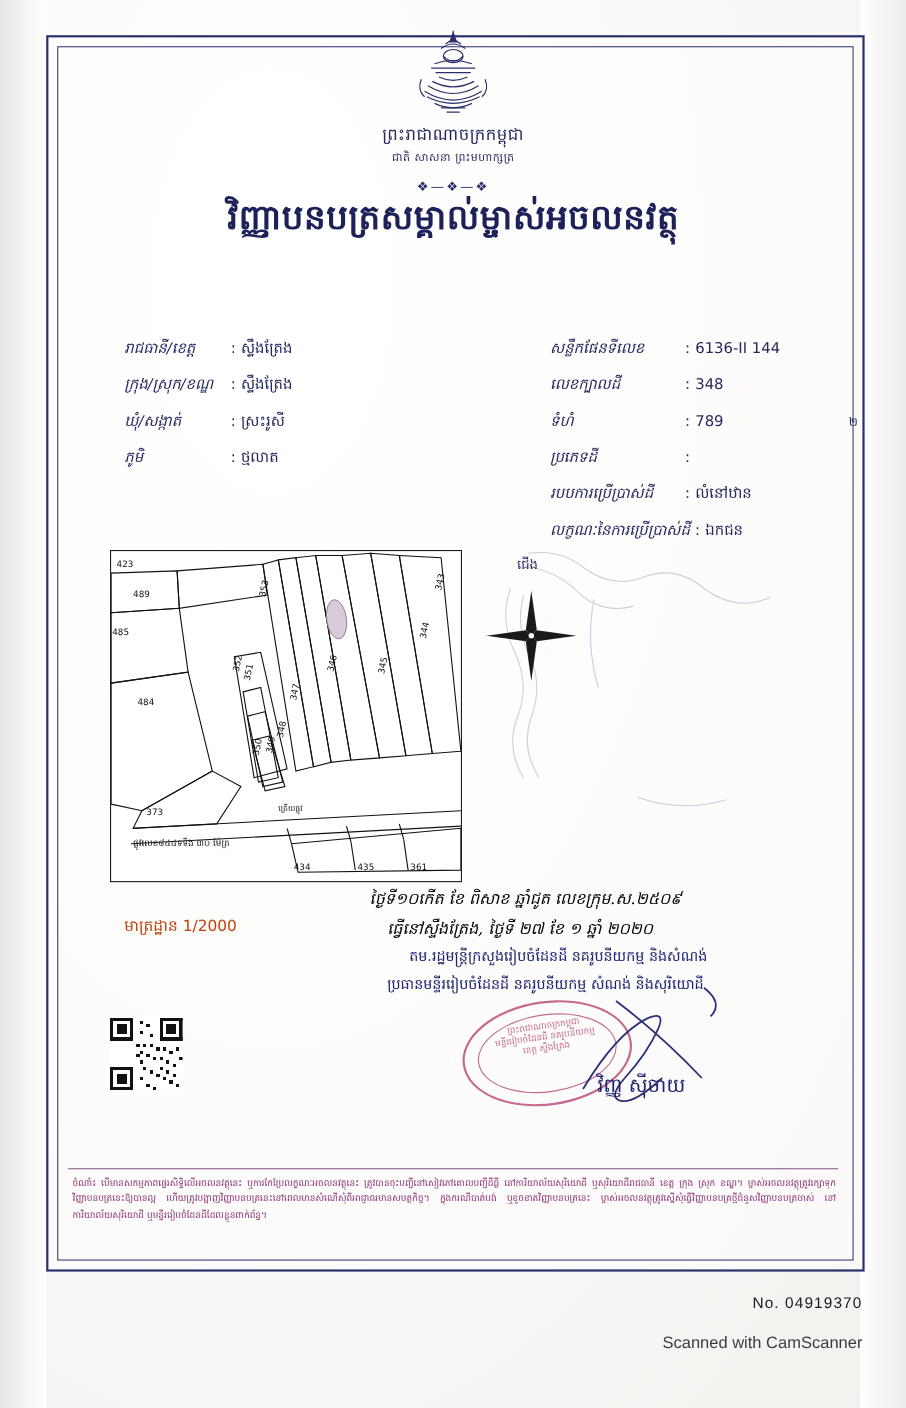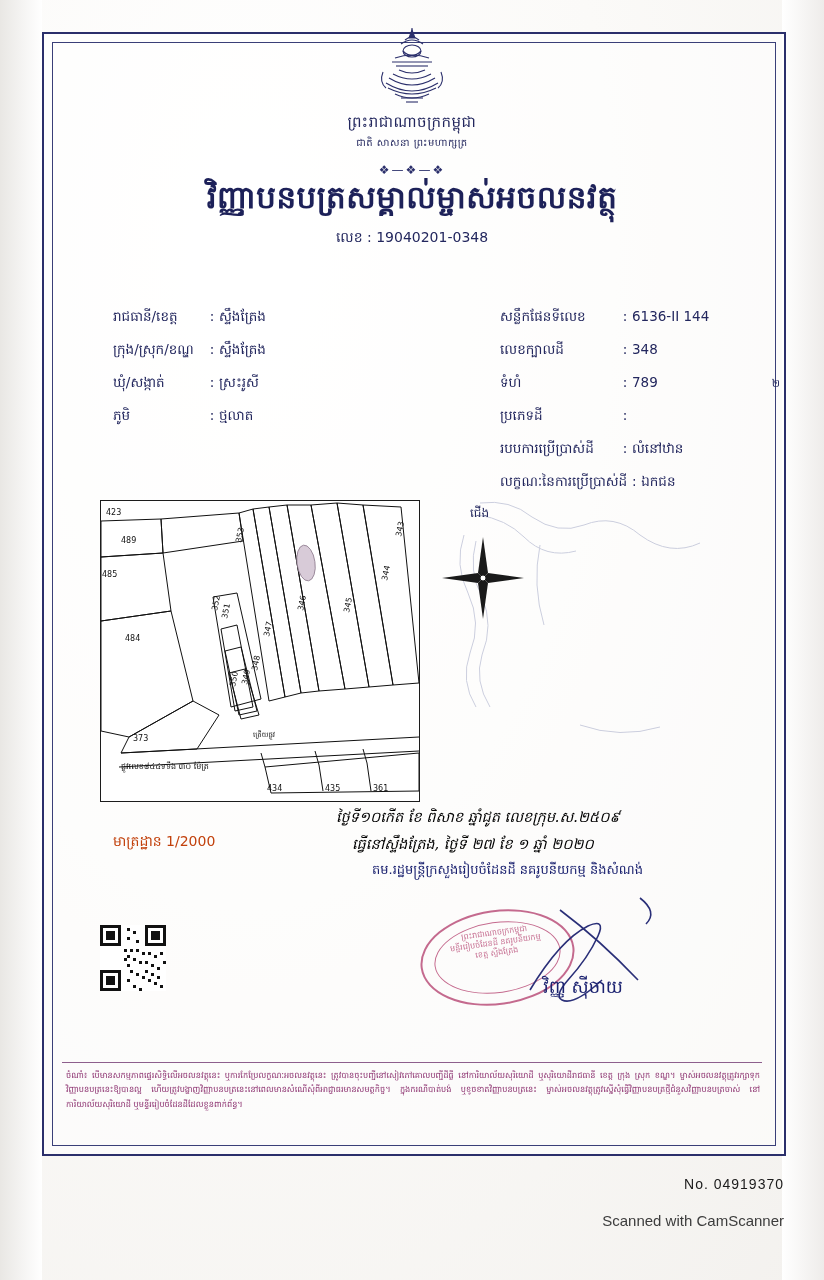--- a/index.html
+++ b/index.html
@@ -99,21 +99,21 @@
     width: 280px;
     color: #23275e;
     font-size: 13.5px;
   }
   .row {
     display: flex;
     align-items: baseline;
     margin-bottom: 13px;
     white-space: nowrap;
   }
-  .row .lab { flex: 0 0 auto; }
+  .row .lab { flex: 0 0 auto; font-style: italic; }
   .row .sep { width: 14px; text-align: center; flex: 0 0 auto; }
   .row .val { flex: 1 1 auto; }
   .info-left .lab { min-width: 92px; }
   .info-right .lab { min-width: 118px; }
   .superscript {
     font-size: 11px;
     vertical-align: super;
     margin-left: 26px;
     color: #23275e;
   }
@@ -288,24 +288,20 @@
         <path d="M26 72 h22"></path>
         <path d="M31 76 h12"></path>
       </g>
     </svg>
   </div>
 
   <div class="kh-line nation-1">ព្រះរាជាណាចក្រកម្ពុជា</div>
   <div class="kh-line nation-2">ជាតិ សាសនា ព្រះមហាក្សត្រ</div>
   <div class="divider-orn">❖—❖—❖</div>
   <div class="doc-title">វិញ្ញាបនបត្រសម្គាល់ម្ចាស់អចលនវត្ថុ</div>
-  <div class="doc-number">
-    <span>លេខ</span>
-    <span>: 19040201-0348</span>
-  </div>
 
   <div class="info-left">
     <div class="row">
       <span class="lab">រាជធានី/ខេត្ត</span>
       <span class="sep">:</span>
       <span class="val">ស្ទឹងត្រែង</span>
     </div>
     <div class="row">
       <span class="lab">ក្រុង/ស្រុក/ខណ្ឌ</span>
       <span class="sep">:</span>
@@ -447,20 +443,21 @@
         <text x="20" y="268" font-size="8">ផ្លូវលេខ៨៤៤ទទឹង ៣០ ម៉ែត្រ</text>
       </g>
     </svg>
   </div>
 
   <div class="scale-label">មាត្រដ្ឋាន 1/2000</div>
 
   <div class="hand hw sig-line-1">ថ្ងៃទី១០កើត ខែ ពិសាខ ឆ្នាំជូត លេខក្រុម.ស.២៥០៩</div>
   <div class="hand hw sig-line-2">ធ្វើនៅស្ទឹងត្រែង, ថ្ងៃទី ២៧ ខែ ១ ឆ្នាំ ២០២០</div>
   <div class="hand sig-line-3">តម.រដ្ឋមន្ត្រីក្រសួងរៀបចំដែនដី នគរូបនីយកម្ម និងសំណង់</div>
+  <div class="hand sig-line-4">ប្រធានមន្ទីររៀបចំដែនដី នគរូបនីយកម្ម សំណង់ និងសុរិយោដី</div>
 
   <div class="stamp">
     <div class="stamp-inner"></div>
     <div>ព្រះរាជាណាចក្រកម្ពុជា</div>
     <div>មន្ទីររៀបចំដែនដី នគរូបនីយកម្ម</div>
     <div>ខេត្ត ស្ទឹងត្រែង</div>
   </div>
 
   <div class="signature-scribble">
     <svg width="190" height="140" viewBox="0 0 190 140">

